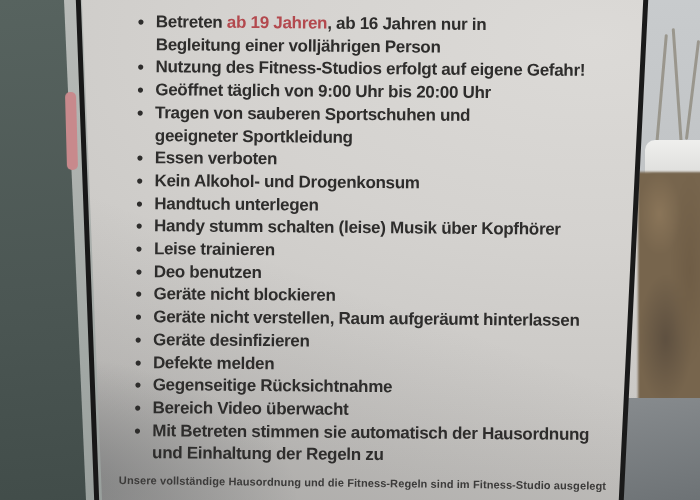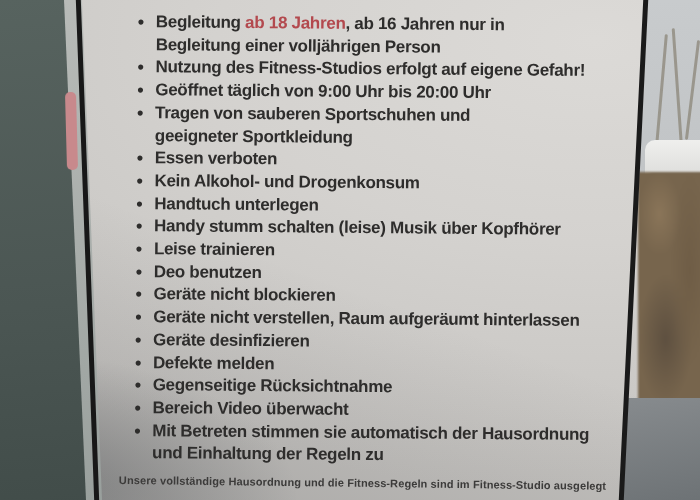--- a/index.html
+++ b/index.html
@@ -110,21 +110,21 @@
 </head>
 <body>
 
 <div class="photo">
 
   <div class="paper">
     <div class="paper-shade"></div>
 
     <div class="content">
       <ul class="rules">
-        <li><span>Begleitung </span><span class="red">ab 18 Jahren</span><span>, ab 16 Jahren nur in</span>
+        <li><span>Betreten </span><span class="red">ab 19 Jahren</span><span>, ab 16 Jahren nur in</span>
           <div class="wrap">Begleitung einer volljährigen Person</div>
         </li>
         <li>Nutzung des Fitness-Studios erfolgt auf eigene Gefahr!</li>
         <li>Geöffnet täglich von 9:00 Uhr bis 20:00 Uhr</li>
         <li><span>Tragen von sauberen Sportschuhen und</span>
           <div class="wrap">geeigneter Sportkleidung</div>
         </li>
         <li>Essen verboten</li>
         <li>Kein Alkohol- und Drogenkonsum</li>
         <li>Handtuch unterlegen</li>

